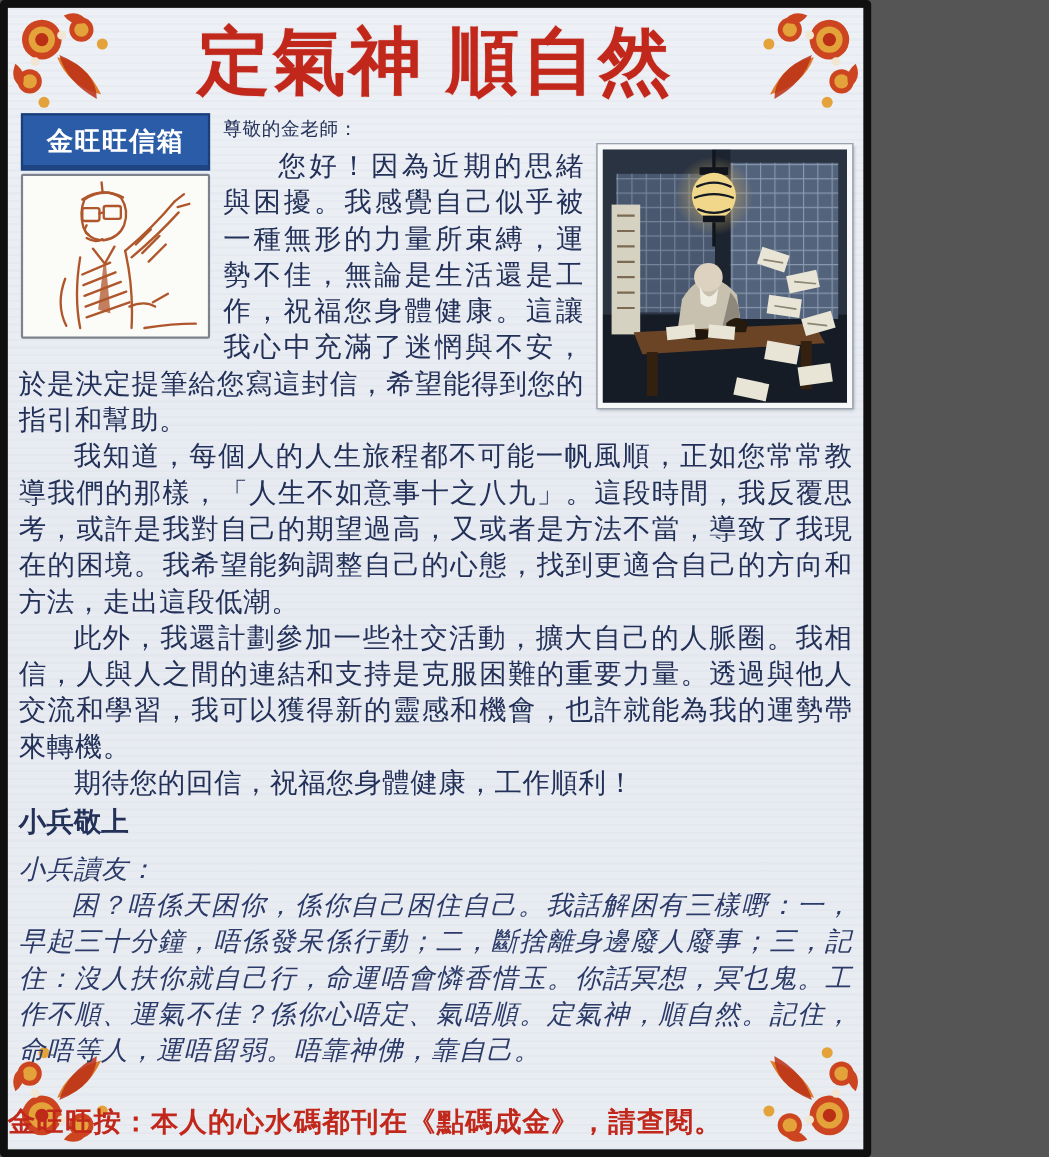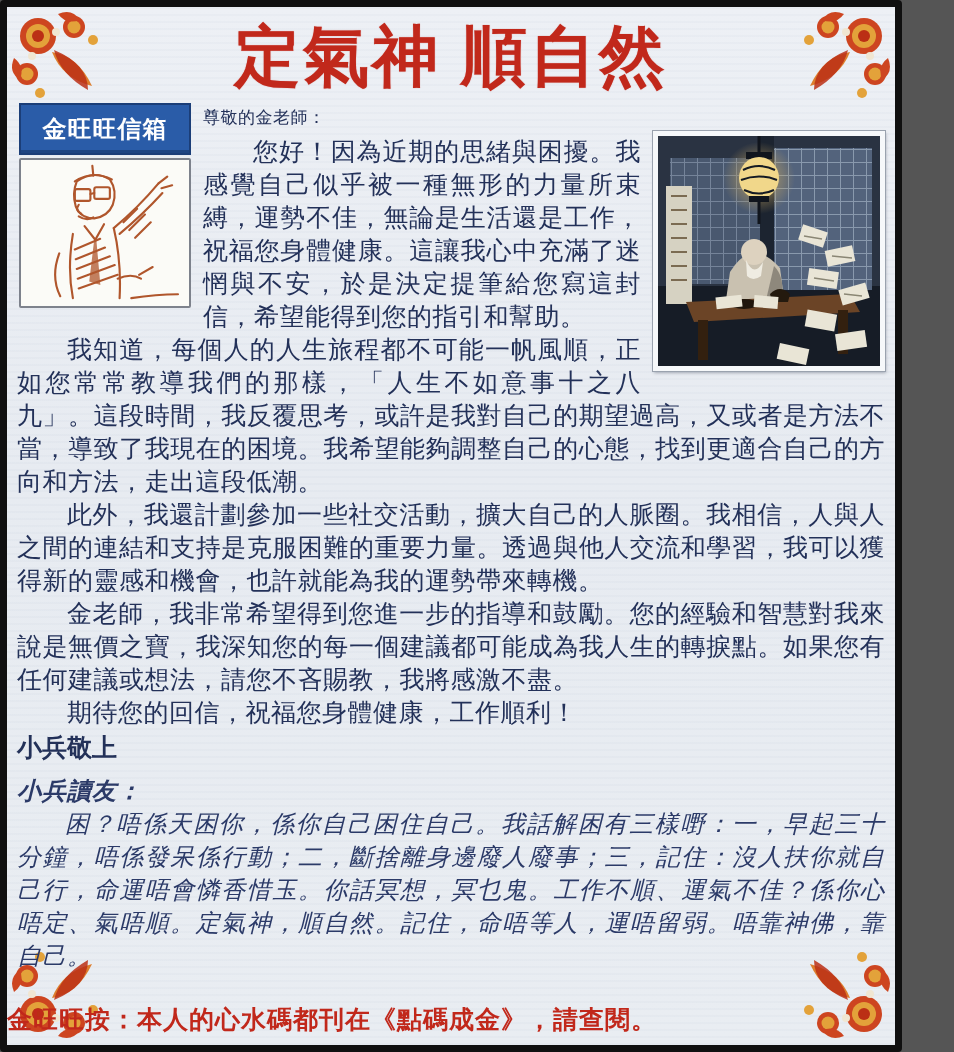--- a/index.html
+++ b/index.html
@@ -1,18 +1,18 @@
 <!DOCTYPE html>
 <html><head>
 <meta charset="utf-8">
 <style>
   html,body{margin:0;padding:0;background:#555;}
   .page{
     position:relative;
-    width:902px;height:1052px;
+    width:792px;height:1052px;
     box-sizing:border-box;
     border:7px solid #101010;
     border-radius:4px;
     background:linear-gradient(180deg,#edf0f5 0%,#e7ebf1 45%,#e9edf2 100%);
     overflow:hidden;
     font-family:"Liberation Serif","DejaVu Serif",serif;
   }
   
   .page::after{
     content:"";position:absolute;inset:0;pointer-events:none;
@@ -63,21 +63,21 @@
     letter-spacing:0.5px;
   }
   .salutation{margin:0;color:#233159;font-size:17px;line-height:34px;letter-spacing:0.5px;}
   .letter-sign{
     margin:2px 0 0 0;color:#233159;font-size:25px;line-height:34px;
     padding-right:40px;font-weight:bold;
   }
   
   .reply-salutation{
     margin:10px 0 0 0;color:#2b3a68;font-size:24px;line-height:33px;
-    font-style:italic;letter-spacing:1px;font-weight:bold;
+    font-style:italic;letter-spacing:1px;
   }
   p.reply{
     margin:0;color:#2b3a68;font-size:24px;line-height:33px;
     font-style:italic;text-align:justify;text-indent:2em;letter-spacing:1px;
   }
   .footer-note{
     position:absolute;left:0;right:0;bottom:9px;z-index:2;
     text-align:left;color:#c1281b;font-weight:bold;
     font-size:25px;letter-spacing:1px;
   }
@@ -228,21 +228,20 @@
           <rect x="96" y="160" width="24" height="12" transform="rotate(5 108 166)"></rect>
         </g>
         <path d="M146 100 l18 3 M174 120 l20 2 M156 142 l20 3 M186 158 l18 2" stroke="#8a8674" stroke-width="1.5"></path>
       </svg>
     </div>
 
     <p class="salutation">尊敬的金老師：</p>
     <p class="body">您好！因為近期的思緒與困擾。我感覺自己似乎被一種無形的力量所束縛，運勢不佳，無論是生活還是工作，祝福您身體健康。這讓我心中充滿了迷惘與不安，於是決定提筆給您寫這封信，希望能得到您的指引和幫助。</p>
     <p class="body">我知道，每個人的人生旅程都不可能一帆風順，正如您常常教導我們的那樣，「人生不如意事十之八九」。這段時間，我反覆思考，或許是我對自己的期望過高，又或者是方法不當，導致了我現在的困境。我希望能夠調整自己的心態，找到更適合自己的方向和方法，走出這段低潮。</p>
     <p class="body">此外，我還計劃參加一些社交活動，擴大自己的人脈圈。我相信，人與人之間的連結和支持是克服困難的重要力量。透過與他人交流和學習，我可以獲得新的靈感和機會，也許就能為我的運勢帶來轉機。</p>
-    <p class="body">金老師，我非常希望得到您進一步的指導和鼓勵。您的經驗和智慧對我來說是無價之寶，我深知您的每一個建議都可能成為我人生的轉捩點。如果您有任何建議或想法，請您不吝賜教，我將感激不盡。</p>
     <p class="body">期待您的回信，祝福您身體健康，工作順利！</p>
     <p class="letter-sign">小兵敬上</p>
 
     <p class="reply-salutation">小兵讀友：</p>
     <p class="reply">困？唔係天困你，係你自己困住自己。我話解困有三樣嘢：一，早起三十分鐘，唔係發呆係行動；二，斷捨離身邊廢人廢事；三，記住：沒人扶你就自己行，命運唔會憐香惜玉。你話冥想，冥乜鬼。工作不順、運氣不佳？係你心唔定、氣唔順。定氣神，順自然。記住，命唔等人，運唔留弱。唔靠神佛，靠自己。</p>
 
   </div>
 
   <div class="footer-note">金旺旺按：本人的心水碼都刊在《點碼成金》，請查閱。</div>
 </div>

